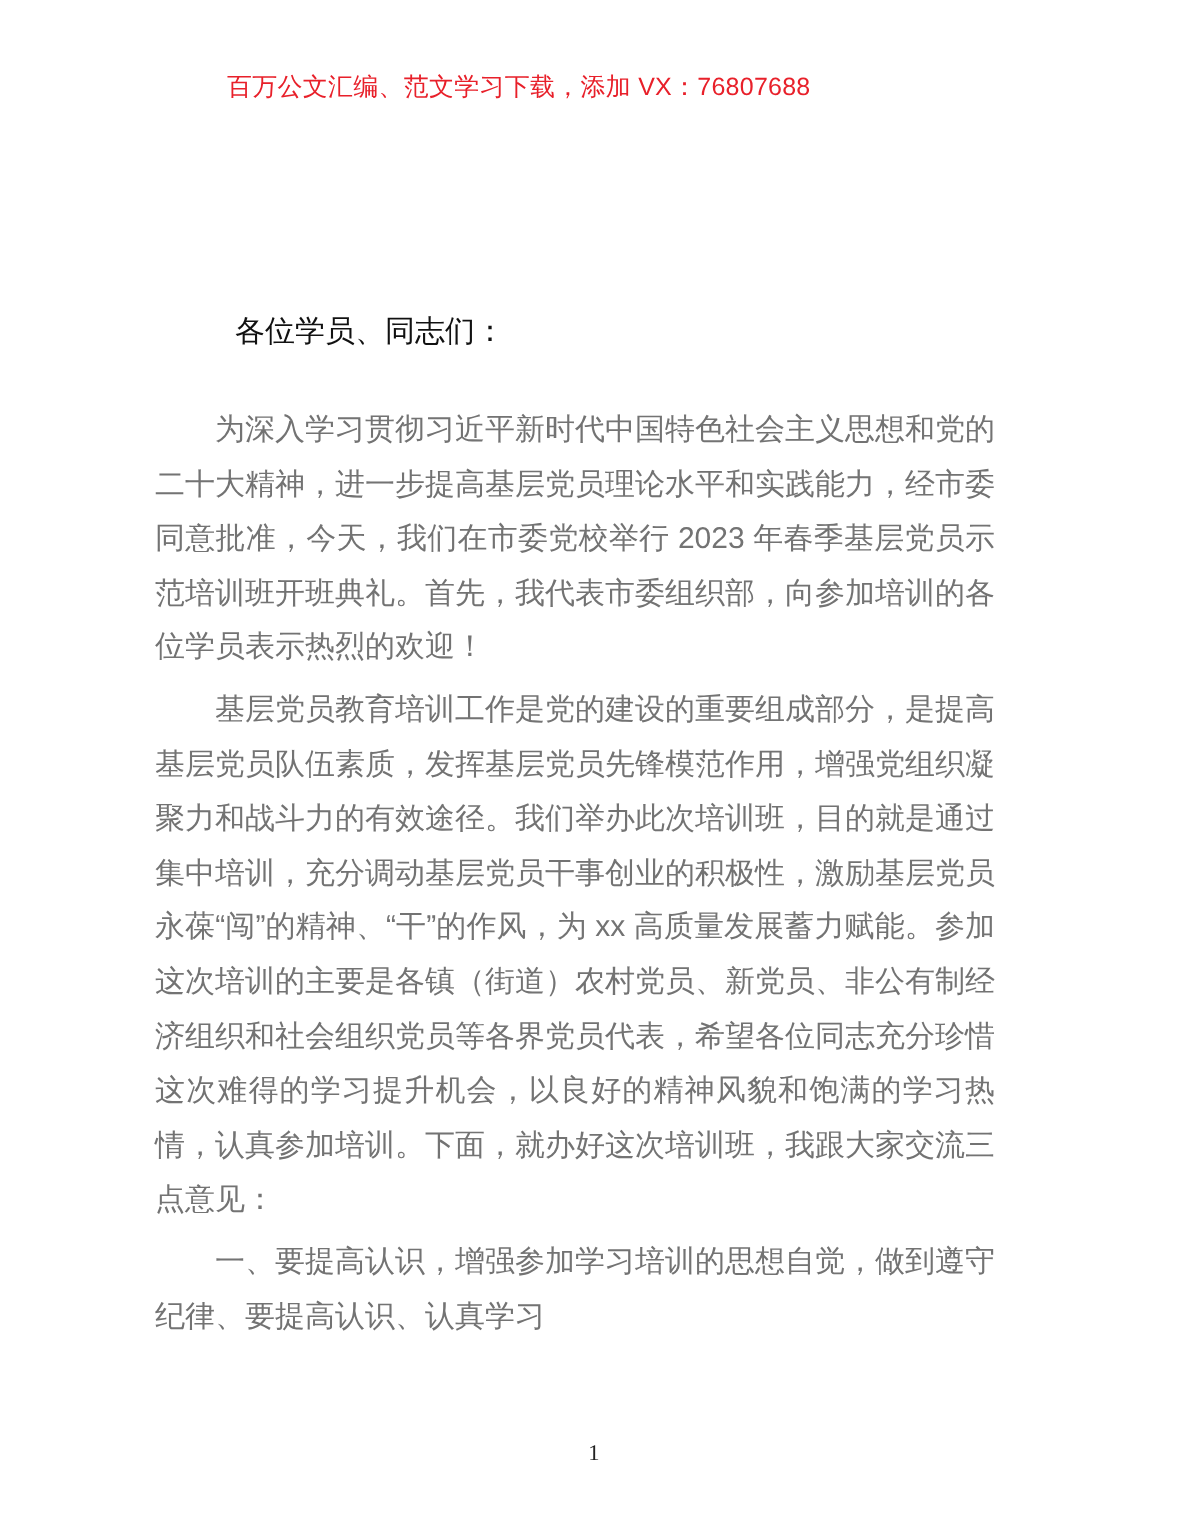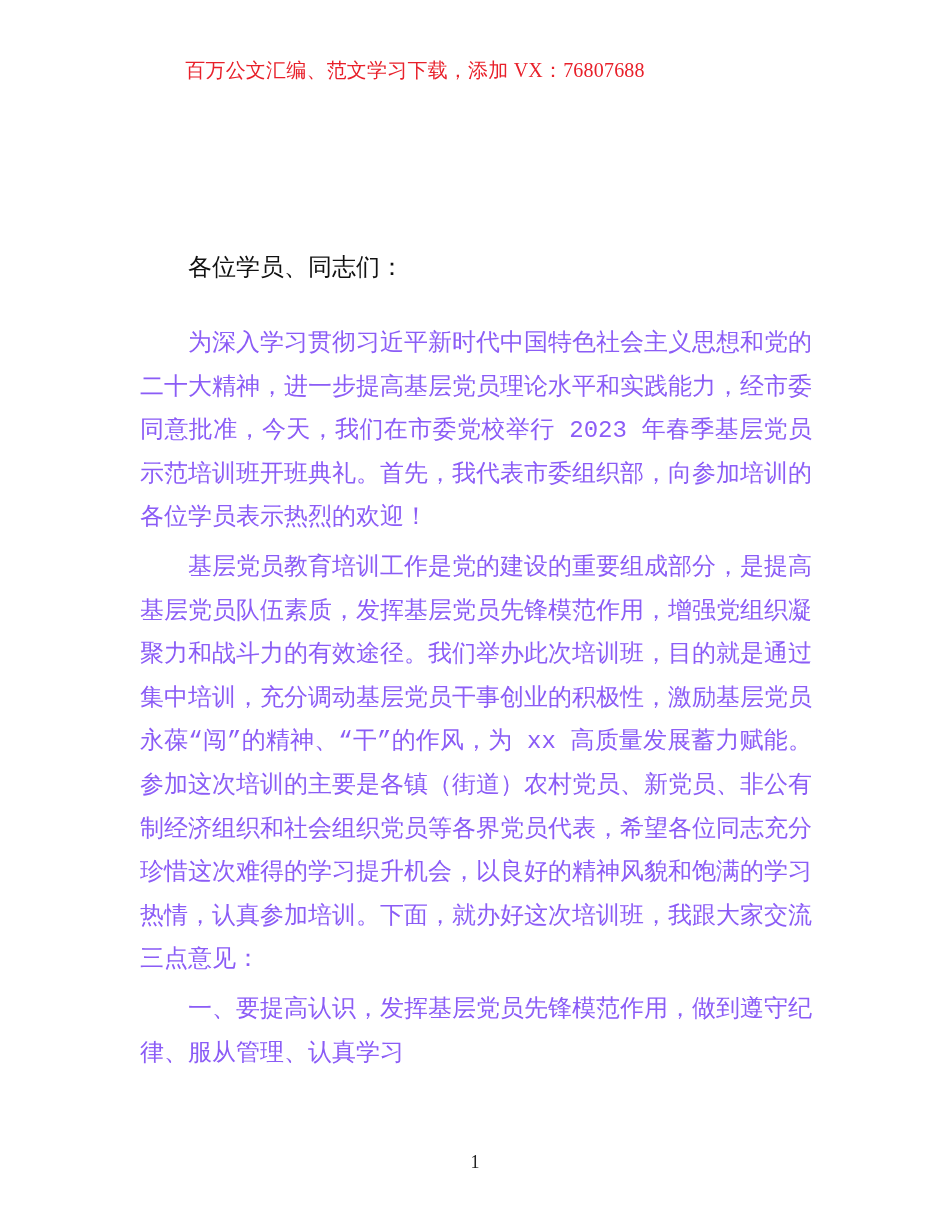--- a/index.html
+++ b/index.html
@@ -1,38 +1,38 @@
 <!DOCTYPE html>
 <html><head>
   <meta charset="utf-8">
   <style>
     html, body { margin: 0; padding: 0; background: #ffffff; }
     body { width: 950px; height: 1230px; position: relative; overflow: hidden; }
     .page { position: absolute; left: 0; top: 0; width: 950px; height: 1230px; background: #fff; }
     .watermark {
       position: absolute; top: 56px; left: 0; width: 830px; text-align: center;
       color: #e8202a; font-size: 20px; line-height: 28px;
-      font-family: Liberation Serif, serif;
+      font-family: Liberation Sans, sans-serif;
       letter-spacing: 0.2px;
     }
     .title {
       position: absolute; top: 165px; left: 120px; width: 710px; text-align: center;
       color: #111; font-size: 30px; line-height: 43px;
       font-family: "DejaVu Sans", "Liberation Sans", sans-serif;
       margin: 0; font-weight: normal;
     }
     .body-text {
-      position: absolute; left: 140px; width: 672px;
-      color: #8b5cf6; font-size: 24px; line-height: 43.6px;
-      font-family: Liberation Mono, monospace;
+      position: absolute; left: 124px; width: 672px;
+      color: #737373; font-size: 24px; line-height: 43.6px;
+      font-family: Liberation Sans, sans-serif;
       text-align: justify; text-justify: inter-character;
     }
     .para { margin: 0 0 8px 0; text-indent: 48px; text-align: justify; }
     .greeting { position: absolute; top: 246px; left: 188px; font-size: 24px; line-height: 43px; color:#111;
-      font-family: Liberation Serif, serif; }
+      font-family: Liberation Mono, monospace; }
     .page-number {
       position: absolute; top: 1152px; left: 0; width: 950px; text-align: center;
       font-family: "Liberation Serif", "DejaVu Serif", serif; font-size: 18px; color: #222;
     }
   </style>
 </head>
 <body>
 
 <div class="page">
   <div class="watermark">百万公文汇编、范文学习下载，添加 VX：76807688</div>
@@ -42,17 +42,17 @@
 
   <div class="body-text" style="top:322px;">
     <p class="para">为深入学习贯彻习近平新时代中国特色社会主义思想和党的二十大精神，进一步提高基层党员理论水平和实践能力，经市委同意批准，今天，我们在市委党校举行 2023 年春季基层党员示范培训班开班典礼。首先，我代表市委组织部，向参加培训的各位学员表示热烈的欢迎！</p>
   </div>
 
   <div class="body-text" style="top:546px;">
     <p class="para">基层党员教育培训工作是党的建设的重要组成部分，是提高基层党员队伍素质，发挥基层党员先锋模范作用，增强党组织凝聚力和战斗力的有效途径。我们举办此次培训班，目的就是通过集中培训，充分调动基层党员干事创业的积极性，激励基层党员永葆“闯”的精神、“干”的作风，为 xx 高质量发展蓄力赋能。参加这次培训的主要是各镇（街道）农村党员、新党员、非公有制经济组织和社会组织党员等各界党员代表，希望各位同志充分珍惜这次难得的学习提升机会，以良好的精神风貌和饱满的学习热情，认真参加培训。下面，就办好这次培训班，我跟大家交流三点意见：</p>
   </div>
 
   <div class="body-text" style="top:988px;">
-    <p class="para">一、要提高认识，发挥基层党员先锋模范作用，做到遵守纪律、服从管理、认真学习</p>
+    <p class="para">一、要提高认识，增强参加学习培训的思想自觉，做到遵守纪律、要提高认识、认真学习</p>
   </div>
 
   <div class="page-number">1</div>
 </div>
 
 </body></html>

